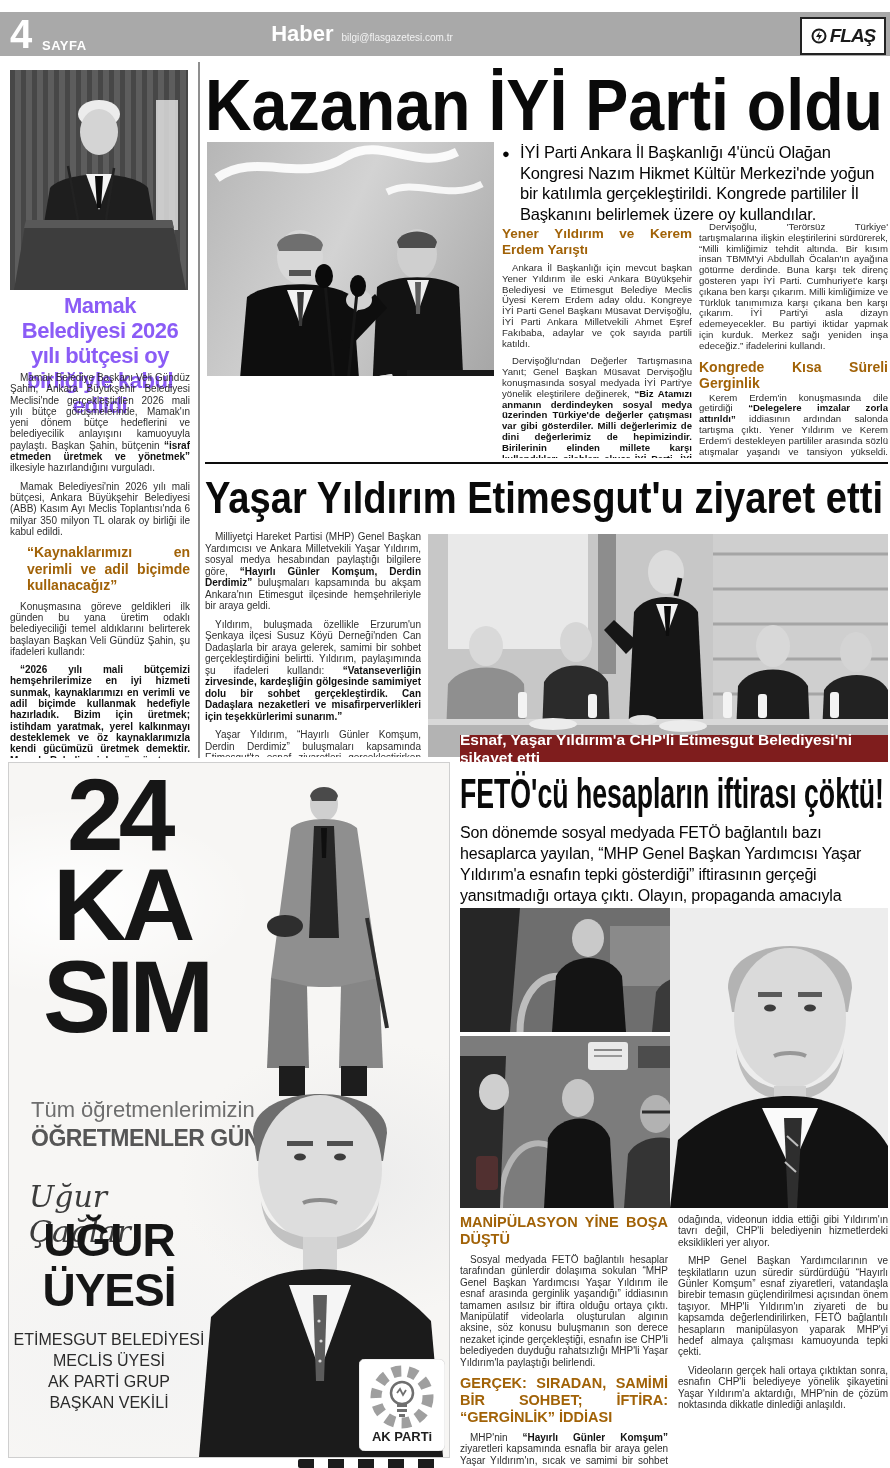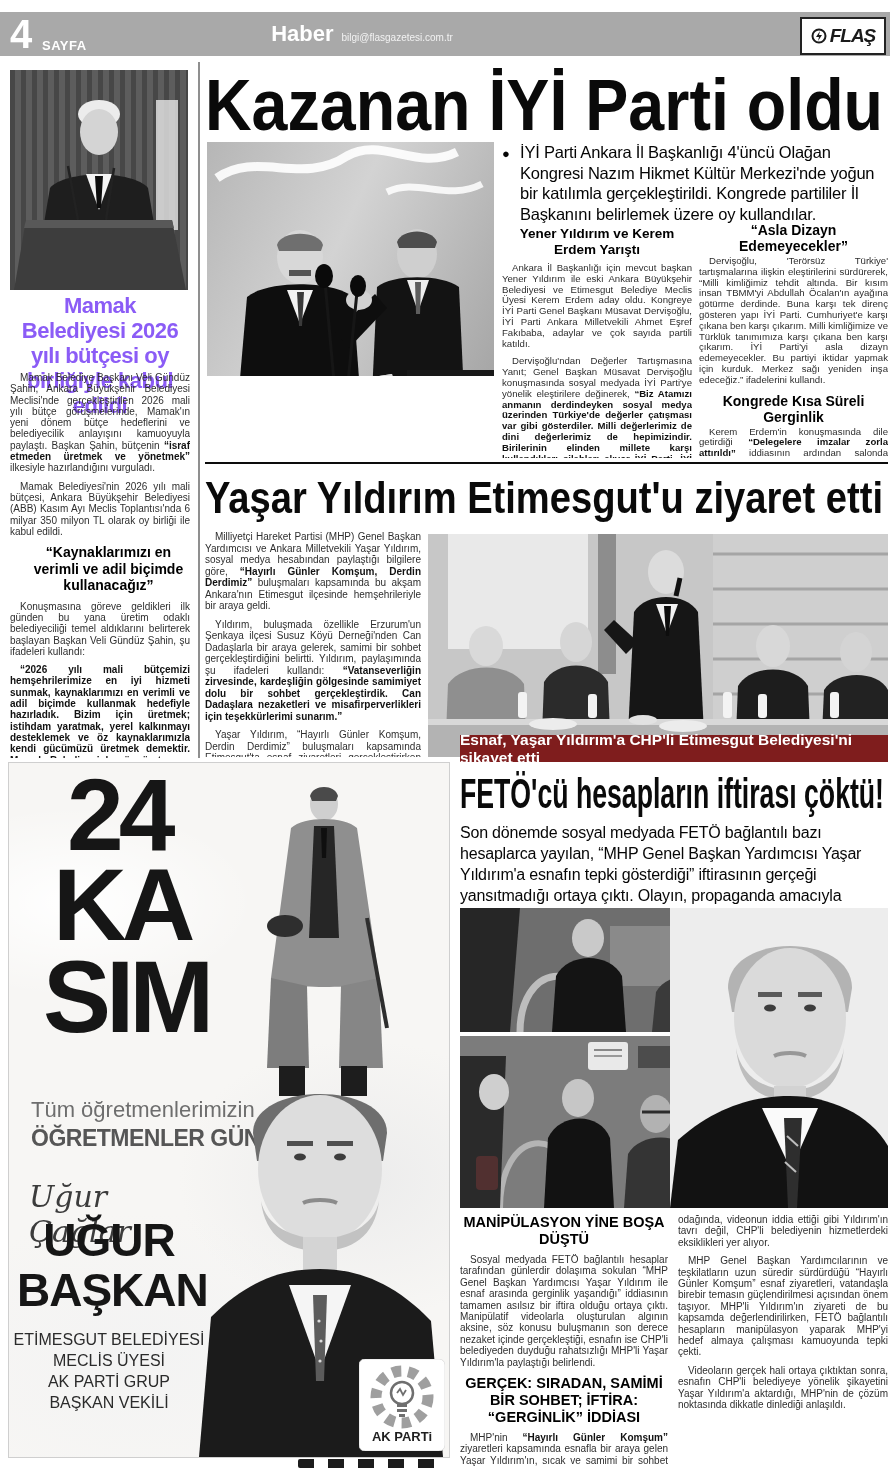--- a/index.html
+++ b/index.html
@@ -12,21 +12,21 @@
   .pagelab{font-size:13px;font-weight:bold;color:#fff;letter-spacing:.5px;}
   .section{font-size:22px;font-weight:bold;color:#fff;}
   .email{font-size:10px;color:#f2f2f2;margin-left:8px;}
   .logobox{background:#fff;border:2px solid #222;display:flex;align-items:center;justify-content:center;gap:3px;}
   .brand{font-size:19px;font-weight:bold;color:#1a1a1a;letter-spacing:-1px;font-style:italic;}
   
   .just{text-align:justify;}
   .body-s{font-size:10px;line-height:11.4px;color:#2e2e2e;}
   .body-s p{margin:0 0 7px 0;text-indent:10px;}
   .bold{font-weight:bold;color:#111;}
-  .colsub{font-weight:bold;text-align:center;color:#000000;}
+  .colsub{font-weight:bold;color:#a16207;}
   .hrule{background:#0c0c0c;}
   .vrule{background:#8f8f8f;}
   .photo{overflow:hidden;background:#bbb;}
   .lead{font-size:16.5px;line-height:20.5px;color:#050505;letter-spacing:-0.2px;}
   .strip{background:#7f1d1d;color:#fff;font-weight:bold;font-size:15.5px;
          display:flex;align-items:center;justify-content:center;}
   .feto-lead{font-size:16px;line-height:21px;color:#060606;letter-spacing:-0.2px;text-align:left;}
   
   .adbox{background:
      radial-gradient(ellipse 300px 160px at 15% 20%, #ffffff 0%, rgba(255,255,255,0) 60%),
@@ -130,21 +130,20 @@
     <span>İYİ Parti Ankara İl Başkanlığı 4'üncü Olağan Kongresi Nazım Hikmet Kültür Merkezi'nde yoğun bir katılımla gerçekleştirildi. Kongrede partililer İl Başkanını belirlemek üzere oy kullandılar.</span>
   </div>
 
   <div class="abs body-s just" style="left:502px;top:226px;width:190px;height:232px;overflow:hidden;font-size:9.6px;line-height:10.8px;">
     <div class="colsub" style="font-size:13.5px;line-height:15.5px;margin-bottom:6px;">Yener Yıldırım ve Kerem Erdem Yarıştı</div>
     <p>Ankara İl Başkanlığı için mevcut başkan Yener Yıldırım ile eski Ankara Büyükşehir Belediyesi ve Etimesgut Belediye Meclis Üyesi Kerem Erdem aday oldu. Kongreye İYİ Parti Genel Başkanı Müsavat Dervişoğlu, İYİ Parti Ankara Milletvekili Ahmet Eşref Fakıbaba, adaylar ve çok sayıda partili katıldı.</p>
     <p><span>Dervişoğlu'ndan Değerler Tartışmasına Yanıt; Genel Başkan Müsavat Dervişoğlu konuşmasında sosyal medyada İYİ Parti'ye yönelik eleştirilere değinerek, </span><span class="bold">“Biz Atamızı anmanın derdindeyken sosyal medya üzerinden Türkiye'de değerler çatışması var gibi gösterdiler. Milli değerlerimiz de dini değerlerimiz de hepimizindir. Birilerinin elinden millete karşı kullandıkları silahları alıyor İYİ Parti. İYİ Parti'de neler olduğunu görmemiz için bu salona gelip görmeniz gerekiyor.”</span></p>
   </div>
 
   <div class="abs body-s just" style="left:699px;top:222px;width:189px;height:236px;overflow:hidden;font-size:9.6px;line-height:10.8px;">
-    <div class="colsub" style="font-size:14px;line-height:16px;margin-bottom:2px;">“Asla Dizayn Edemeyecekler”</div>
     <p>Dervişoğlu, 'Terörsüz Türkiye' tartışmalarına ilişkin eleştirilerini sürdürerek, “Milli kimliğimiz tehdit altında. Bir kısım insan TBMM'yi Abdullah Öcalan'ın ayağına götürme derdinde. Buna karşı tek direnç gösteren yapı İYİ Parti. Cumhuriyet'e karşı çıkana ben karşı çıkarım. Milli kimliğimize ve Türklük tanımımıza karşı çıkana ben karşı çıkarım. İYİ Parti'yi asla dizayn edemeyecekler. Bu partiyi iktidar yapmak için kurduk. Merkez sağı yeniden inşa edeceğiz.” ifadelerini kullandı.</p>
     <div class="colsub" style="font-size:14px;line-height:16px;margin-bottom:2px;">Kongrede Kısa Süreli Gerginlik</div>
     <p><span>Kerem Erdem'in konuşmasında dile getirdiği </span><span class="bold">“Delegelere imzalar zorla attırıldı”</span><span> iddiasının ardından salonda tartışma çıktı. Yener Yıldırım ve Kerem Erdem'i destekleyen partililer arasında sözlü atışmalar yaşandı ve tansiyon yükseldi. Genel Başkan Yardımcısı Kevser Ofluoğlu müdahale ederek salonu sakinleştirdi. Kongre sonucunda Yener Yıldırım 409 oy alırken, Kerem Erdem 132 oy aldı.</span></p>
   </div>
 
   <div class="abs hrule" style="left:205px;top:462px;width:683px;height:2px;"></div>
 
   <svg class="abs" style="left:205px;top:467px;" width="683" height="56" viewBox="0 0 683 56">
     <text x="0" y="46" font-family="Liberation Sans, DejaVu Sans, sans-serif" font-size="45" font-weight="bold" fill="#0a0a0a" textLength="678" lengthAdjust="spacingAndGlyphs">Yaşar Yıldırım Etimesgut'u ziyaret etti</text>
   </svg>
@@ -235,21 +234,21 @@
       <path d="M8 416 L20 276 C60 236 96 228 129 228 C164 228 202 240 240 280 L252 416 Z" fill="#1b1b1b"></path>
       <polygon points="98,244 160,244 129,330" fill="#f5f5f5"></polygon>
       <polygon points="122,254 136,254 133,340 125,340" fill="#5c5c5c"></polygon>
       <circle cx="128" cy="280" r="1.6" fill="#ddd"></circle>
         <circle cx="130" cy="300" r="1.6" fill="#ddd"></circle>
         <circle cx="129" cy="320" r="1.6" fill="#ddd"></circle>
     </svg>
 
     <div class="abs sig" style="left:20px;top:416px;width:180px;">Uğur Çağlar</div>
     <div class="abs bigname" style="left:8px;top:452px;width:184px;">UĞUR</div>
-    <div class="abs bigname" style="left:8px;top:502px;width:184px;">BAŞKAN</div>
+    <div class="abs bigname" style="left:8px;top:502px;width:184px;">ÜYESİ</div>
 
     <div class="abs adtitle" style="left:4px;top:566px;width:192px;">
       <div>ETİMESGUT BELEDİYESİ</div>
       <div>MECLİS ÜYESİ</div>
       <div>AK PARTİ GRUP</div>
       <div>BAŞKAN VEKİLİ</div>
     </div>
 
     <svg class="abs" style="left:350px;top:596px;" width="86" height="92" viewBox="0 0 86 92">
       <rect x="0" y="0" width="86" height="92" rx="6" fill="#ffffff" stroke="#e0e0e0"></rect>

